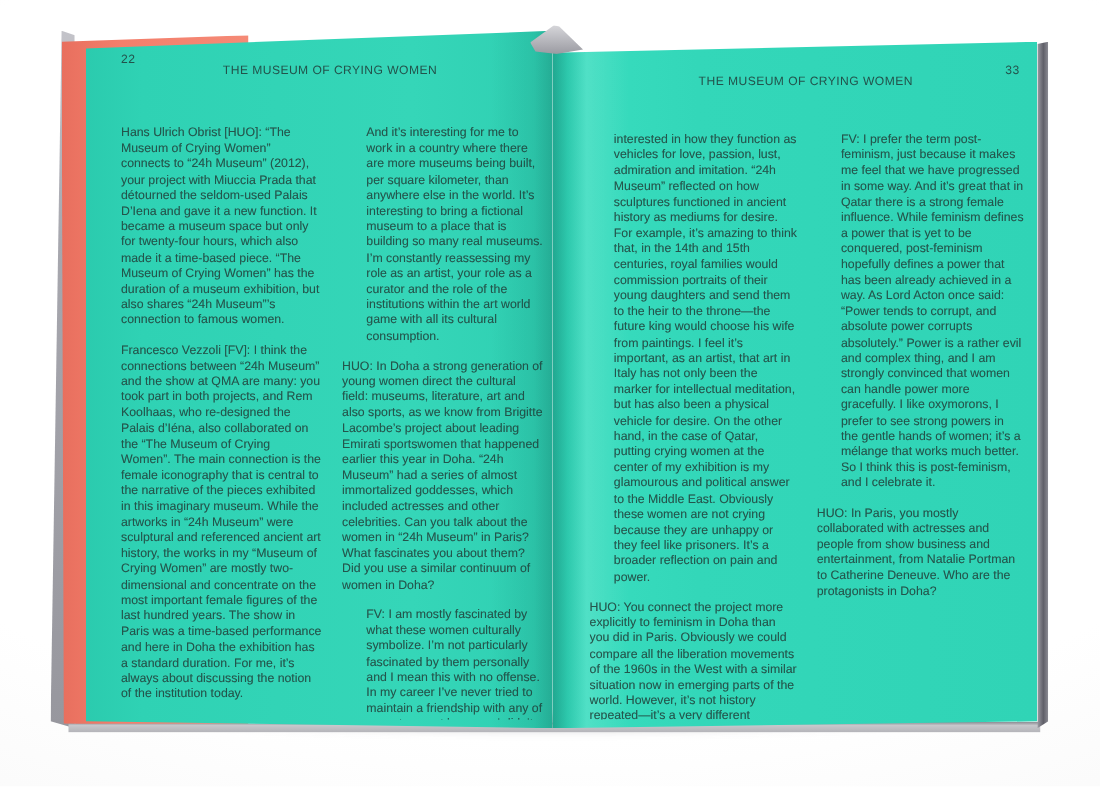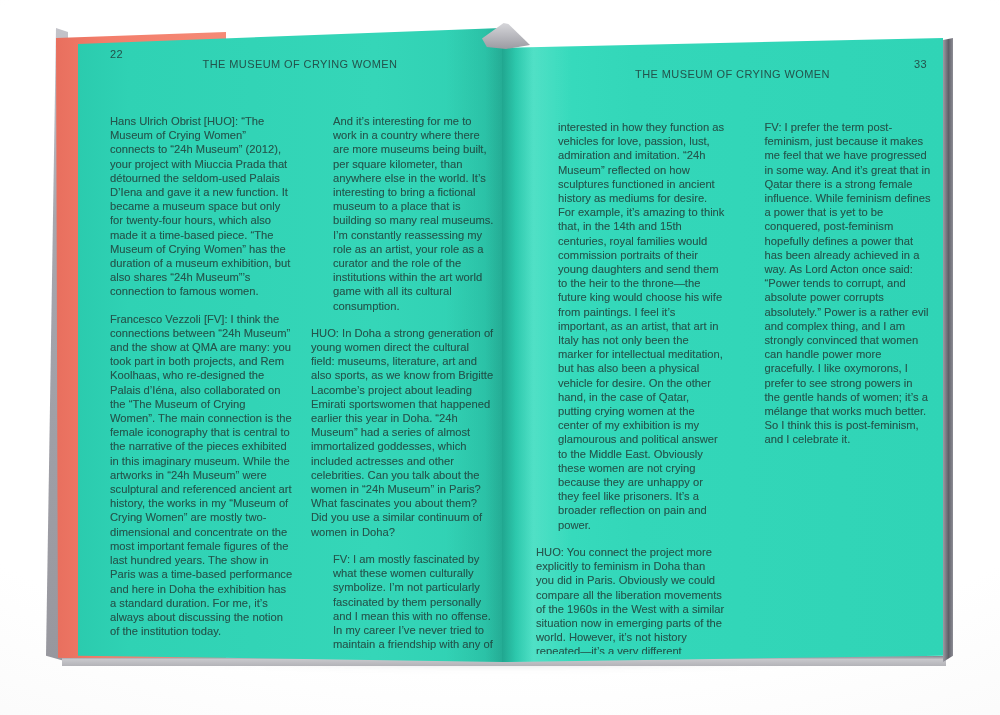--- a/index.html
+++ b/index.html
@@ -118,19 +118,20 @@
         <span class="ptitle">THE MUSEUM OF CRYING WOMEN</span>
         <span class="pnum">33</span>
       </div>
       <div class="cols">
         <div class="col">
             <p class="indent">interested in how they function as vehicles for love, passion, lust, admiration and imitation. “24h Museum” reflected on how sculptures functioned in ancient history as mediums for desire. For example, it’s amazing to think that, in the 14th and 15th centuries, royal families would commission portraits of their young daughters and send them to the heir to the throne—the future king would choose his wife from paintings. I feel it’s important, as an artist, that art in Italy has not only been the marker for intellectual meditation, but has also been a physical vehicle for desire. On the other hand, in the case of Qatar, putting crying women at the center of my exhibition is my glamourous and political answer to the Middle East. Obviously these women are not crying because they are unhappy or they feel like prisoners. It’s a broader reflection on pain and power.</p>
             <p class="">HUO: You connect the project more explicitly to feminism in Doha than you did in Paris. Obviously we could compare all the liberation movements of the 1960s in the West with a similar situation now in emerging parts of the world. However, it’s not history repeated—it’s a very different moment. To what extent do you see this as a situation of feminism or post-feminism?</p>
           </div>
         <div class="col">
             <p class="indent">FV: I prefer the term post-feminism, just because it makes me feel that we have progressed in some way. And it’s great that in Qatar there is a strong female influence. While feminism defines a power that is yet to be conquered, post-feminism hopefully defines a power that has been already achieved in a way. As Lord Acton once said: “Power tends to corrupt, and absolute power corrupts absolutely.” Power is a rather evil and complex thing, and I am strongly convinced that women can handle power more gracefully. I like oxymorons, I prefer to see strong powers in the gentle hands of women; it’s a mélange that works much better. So I think this is post-feminism, and I celebrate it.</p>
+            <p class="">HUO: In Paris, you mostly collaborated with actresses and people from show business and entertainment, from Natalie Portman to Catherine Deneuve. Who are the protagonists in Doha?</p>
           </div>
       </div>
     </div>
 
     <div class="spine-notch"></div>
   </div>
 </div>
 
 </body></html>

